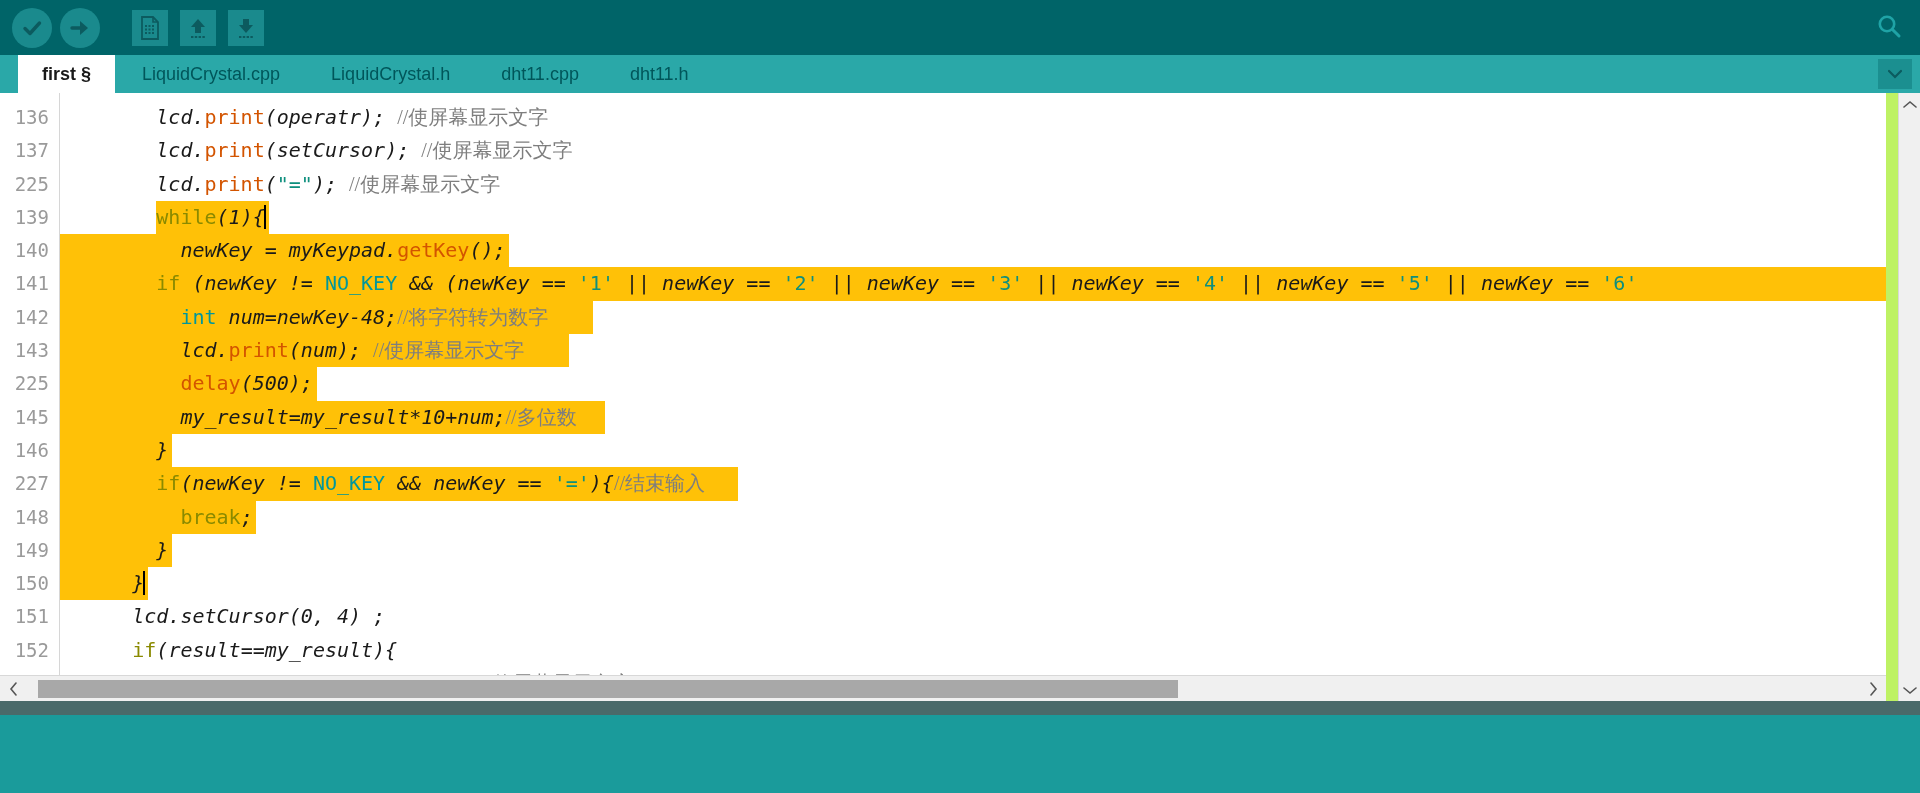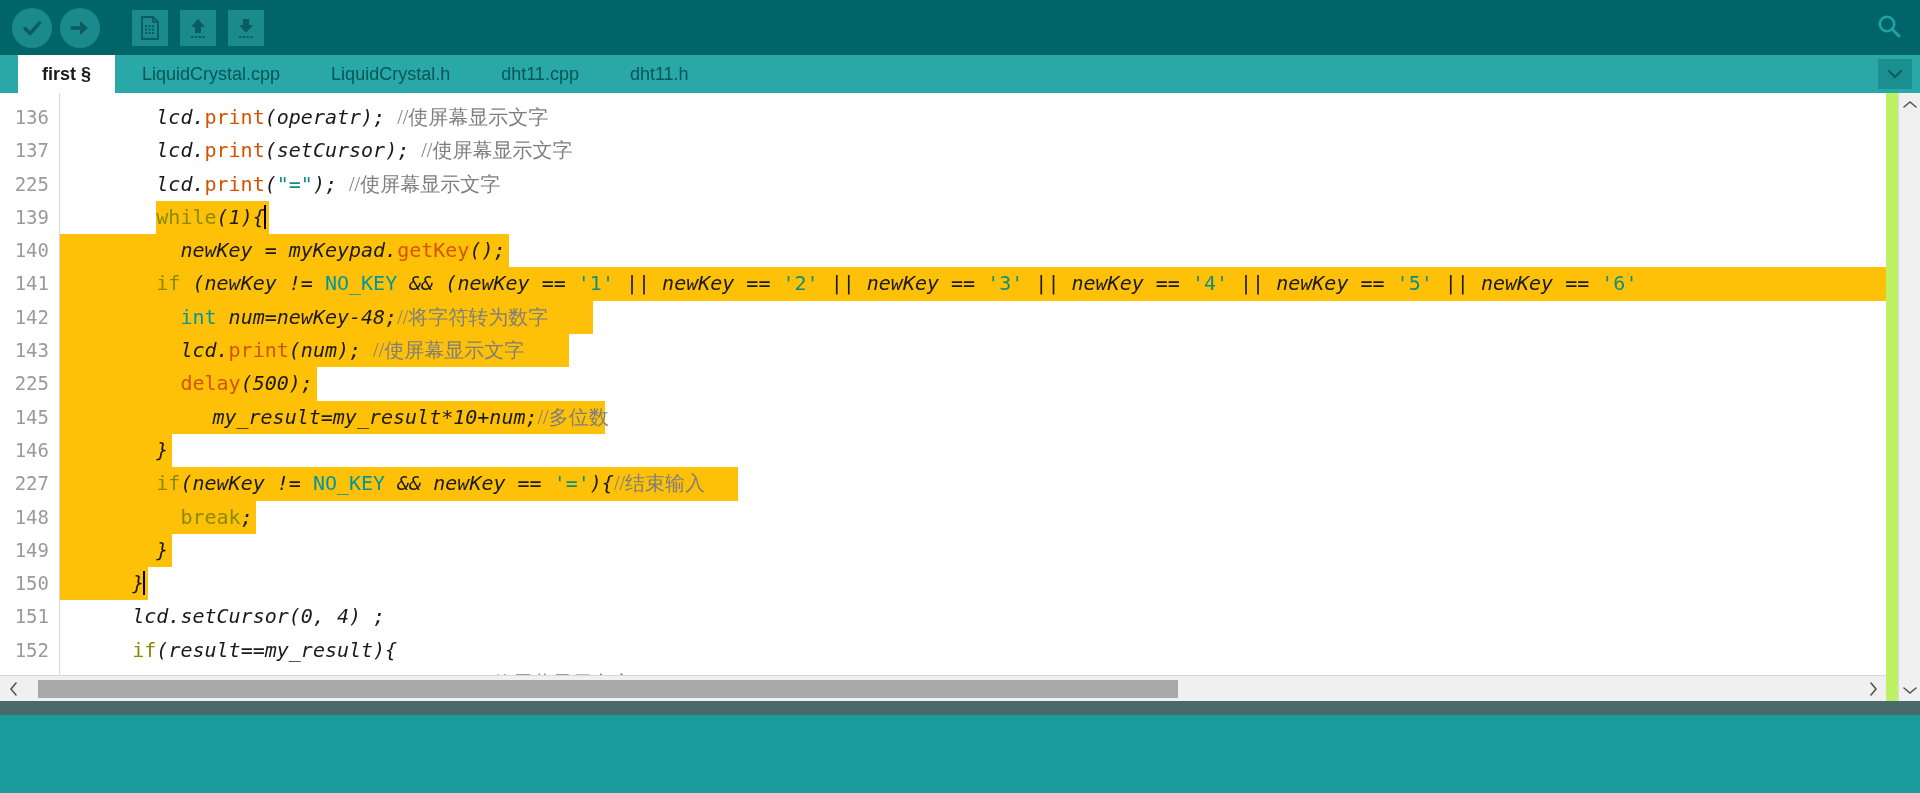--- a/index.html
+++ b/index.html
@@ -348,21 +348,21 @@
         <div class="codecol" id="codecol">
             <div class="cline"><span style="position: relative;"><span class="seg id">        lcd.</span><span class="seg fn">print</span><span class="seg id">(operatr); </span><span class="seg cmt">//使屏幕显示文字</span></span></div>
             <div class="cline"><span style="position: relative;"><span class="seg id">        lcd.</span><span class="seg fn">print</span><span class="seg id">(setCursor); </span><span class="seg cmt">//使屏幕显示文字</span></span></div>
             <div class="cline"><span style="position: relative;"><span class="seg id">        lcd.</span><span class="seg fn">print</span><span class="seg id">(</span><span class="seg str">"="</span><span class="seg id">); </span><span class="seg cmt">//使屏幕显示文字</span></span></div>
             <div class="cline"><div style="position: absolute; top: 0px; height: 33.3px; background: rgb(255, 193, 7); left: 96.24px; width: 112.27px;"></div><span style="position: relative;"><span class="seg id">        </span><span class="seg kw2">while</span><span class="seg id">(1){</span><span class="caret"></span></span></div>
             <div class="cline"><div style="position: absolute; top: 0px; height: 33.3px; background: rgb(255, 193, 7); left: 0px; width: 449.11px;"></div><span style="position: relative;"><span class="seg id">          newKey = myKeypad.</span><span class="seg fn">getKey</span><span class="seg id">();</span></span></div>
             <div class="cline"><div style="position: absolute; top: 0px; height: 33.3px; background: rgb(255, 193, 7); left: 0px; right: -400px;"></div><span style="position: relative;"><span class="seg id">        </span><span class="seg kw2">if</span><span class="seg id"> (newKey != </span><span class="seg const">NO_KEY</span><span class="seg id"> &amp;&amp; (newKey == </span><span class="seg str">'1'</span><span class="seg id"> || newKey == </span><span class="seg str">'2'</span><span class="seg id"> || newKey == </span><span class="seg str">'3'</span><span class="seg id"> || newKey == </span><span class="seg str">'4'</span><span class="seg id"> || newKey == </span><span class="seg str">'5'</span><span class="seg id"> || newKey == </span><span class="seg str">'6'</span></span></div>
             <div class="cline"><div style="position: absolute; top: 0px; height: 33.3px; background: rgb(255, 193, 7); left: 0px; width: 533.32px;"></div><span style="position: relative;"><span class="seg id">          </span><span class="seg const">int</span><span class="seg id"> num=newKey-48;</span><span class="seg cmt">//将字符转为数字</span></span></div>
             <div class="cline"><div style="position: absolute; top: 0px; height: 33.3px; background: rgb(255, 193, 7); left: 0px; width: 509.26px;"></div><span style="position: relative;"><span class="seg id">          lcd.</span><span class="seg fn">print</span><span class="seg id">(num); </span><span class="seg cmt">//使屏幕显示文字</span></span></div>
             <div class="cline"><div style="position: absolute; top: 0px; height: 33.3px; background: rgb(255, 193, 7); left: 0px; width: 256.63px;"></div><span style="position: relative;"><span class="seg id">          </span><span class="seg fn">delay</span><span class="seg id">(500);</span></span></div>
-            <div class="cline"><div style="position: absolute; top: 0px; height: 33.3px; background: rgb(255, 193, 7); left: 0px; width: 545.35px;"></div><span style="position: relative; margin-left: 32px;"><span class="seg id">          my_result=my_result*10+num;</span><span class="seg cmt">//多位数</span></span></div>
+            <div class="cline"><div style="position: absolute; top: 0px; height: 33.3px; background: rgb(255, 193, 7); left: 0px; width: 545.35px;"></div><span style="position: relative;"><span class="seg id">          my_result=my_result*10+num;</span><span class="seg cmt">//多位数</span></span></div>
             <div class="cline"><div style="position: absolute; top: 0px; height: 33.3px; background: rgb(255, 193, 7); left: 0px; width: 112.27px;"></div><span style="position: relative;"><span class="seg id">        }</span></span></div>
             <div class="cline"><div style="position: absolute; top: 0px; height: 33.3px; background: rgb(255, 193, 7); left: 0px; width: 677.68px;"></div><span style="position: relative;"><span class="seg id">        </span><span class="seg kw2">if</span><span class="seg id">(newKey != </span><span class="seg const">NO_KEY</span><span class="seg id"> &amp;&amp; newKey == </span><span class="seg str">'='</span><span class="seg id">){</span><span class="seg cmt">//结束输入</span></span></div>
             <div class="cline"><div style="position: absolute; top: 0px; height: 33.3px; background: rgb(255, 193, 7); left: 0px; width: 196.48px;"></div><span style="position: relative;"><span class="seg id">          </span><span class="seg kw2">break</span><span class="seg id">;</span></span></div>
             <div class="cline"><div style="position: absolute; top: 0px; height: 33.3px; background: rgb(255, 193, 7); left: 0px; width: 112.27px;"></div><span style="position: relative;"><span class="seg id">        }</span></span></div>
             <div class="cline"><div style="position: absolute; top: 0px; height: 33.3px; background: rgb(255, 193, 7); left: 0px; width: 88.21px;"></div><span style="position: relative;"><span class="seg id">      }</span><span class="caret"></span></span></div>
             <div class="cline"><span style="position: relative;"><span class="seg id">      lcd.setCursor(0, 4) ;</span></span></div>
             <div class="cline"><span style="position: relative;"><span class="seg id">      </span><span class="seg kw2">if</span><span class="seg id">(result==my_result){</span></span></div>
             <div class="cline"><span style="position: relative;"><span class="seg id">        lcd.</span><span class="seg fn">print</span><span class="seg id">(</span><span class="seg str">"    great^-^"</span><span class="seg id">); </span><span class="seg cmt">//使屏幕显示文字Button OFF</span></span></div>
           </div>
       </div>

